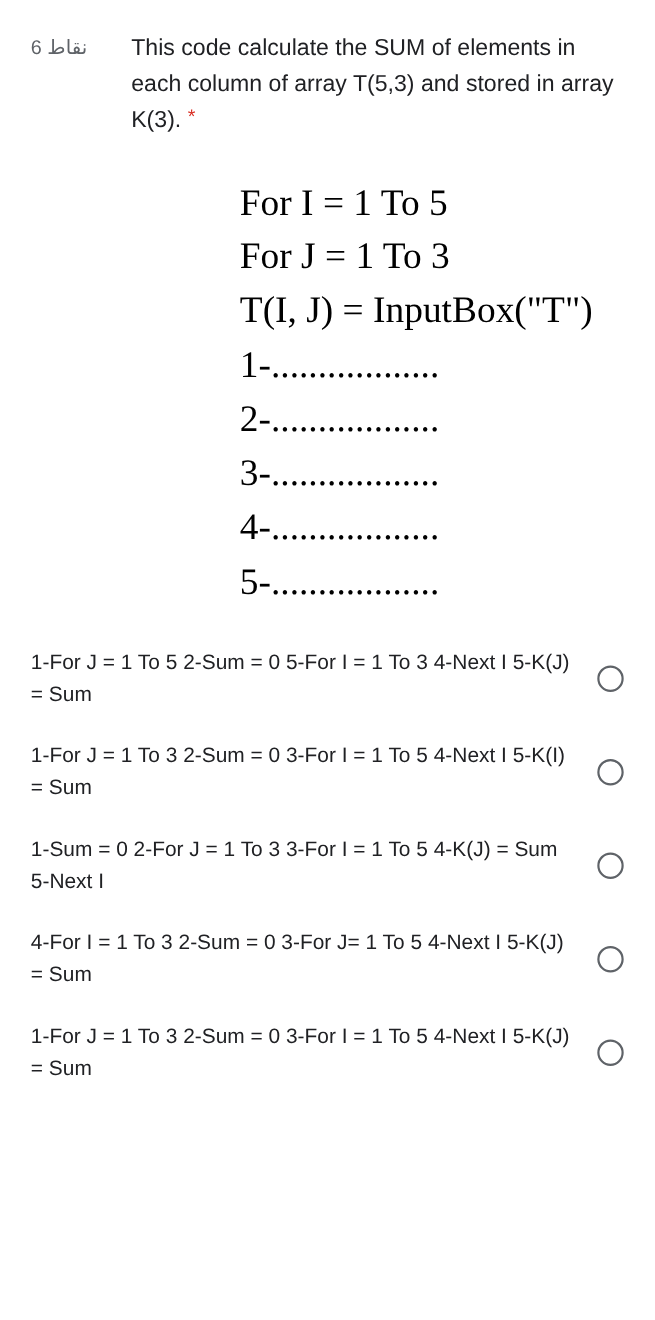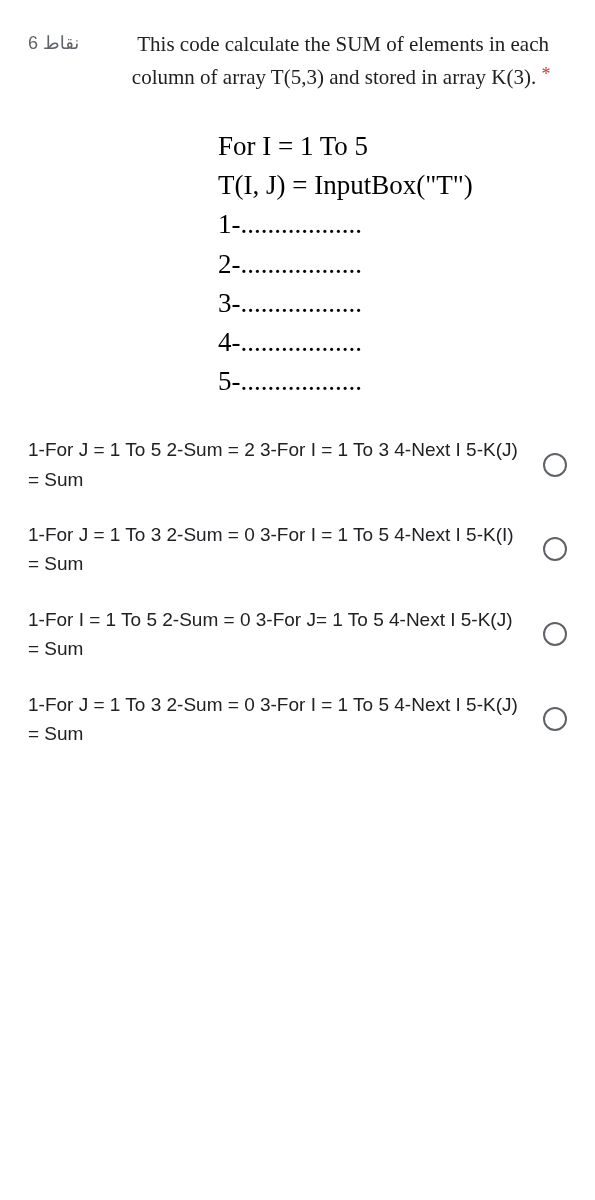--- a/index.html
+++ b/index.html
@@ -21,38 +21,37 @@
     margin-bottom: 4px;
   }
   .points {
     font-size: 18px;
     color: #5f6368;
     flex-shrink: 0;
     padding-top: 4px;
   }
   .question-text {
     flex: 1;
-    text-align: center;
+    text-align: left;
     font-size: 21px;
     color: #202124;
     line-height: 1.55;
     padding-left: 40px;
-    font-family: Liberation Serif, serif;
   }
   .asterisk {
     color: #d93025;
     font-size: 18px;
     vertical-align: top;
     padding-right: 4px;
   }
   .code-block {
     margin: 34px 0 34px 0;
     padding-left: 190px;
     font-family: 'Times New Roman', Times, serif;
-    font-size: 27px;
+    font-size: 34px;
     line-height: 1.45;
     color: #000;
   }
   .code-line { white-space: nowrap; }
   .options {
     margin-top: 26px;
   }
   .option-row {
     display: flex;
     align-items: center;
@@ -82,43 +81,48 @@
   <div class="header-row">
     <div class="points">6 نقاط</div>
     <div class="question-text">
       <span>This code calculate the SUM of elements in each column of array T(5,3) and stored in array K(3).</span>
       <span class="asterisk">*</span>
     </div>
   </div>
 
   <div class="code-block">
     <div class="code-line">For I = 1 To 5</div>
+    <div class="code-line">For J = 1 To 3</div>
     <div class="code-line">T(I, J) = InputBox("T")</div>
     <div class="code-line">1-..................</div>
     <div class="code-line">2-..................</div>
     <div class="code-line">3-..................</div>
     <div class="code-line">4-..................</div>
     <div class="code-line">5-..................</div>
   </div>
 
   <div class="options">
 
     <div class="option-row">
-      <div class="option-text">1-For J = 1 To 5 2-Sum = 2 3-For I = 1 To 3 4-Next I 5-K(J) = Sum</div>
+      <div class="option-text">1-For J = 1 To 5 2-Sum = 0 5-For I = 1 To 3 4-Next I 5-K(J) = Sum</div>
       <div class="radio"></div>
     </div>
 
     <div class="option-row">
       <div class="option-text">1-For J = 1 To 3 2-Sum = 0 3-For I = 1 To 5 4-Next I 5-K(I) = Sum</div>
       <div class="radio"></div>
     </div>
 
+    <div class="option-row">
+      <div class="option-text">1-Sum = 0 2-For J = 1 To 3 3-For I = 1 To 5 4-K(J) = Sum 5-Next I</div>
+      <div class="radio"></div>
+    </div>
 
     <div class="option-row">
-      <div class="option-text">1-For I = 1 To 5 2-Sum = 0 3-For J= 1 To 5 4-Next I 5-K(J) = Sum</div>
+      <div class="option-text">4-For I = 1 To 3 2-Sum = 0 3-For J= 1 To 5 4-Next I 5-K(J) = Sum</div>
       <div class="radio"></div>
     </div>
 
     <div class="option-row">
       <div class="option-text">1-For J = 1 To 3 2-Sum = 0 3-For I = 1 To 5 4-Next I 5-K(J) = Sum</div>
       <div class="radio"></div>
     </div>
 
   </div>
 

